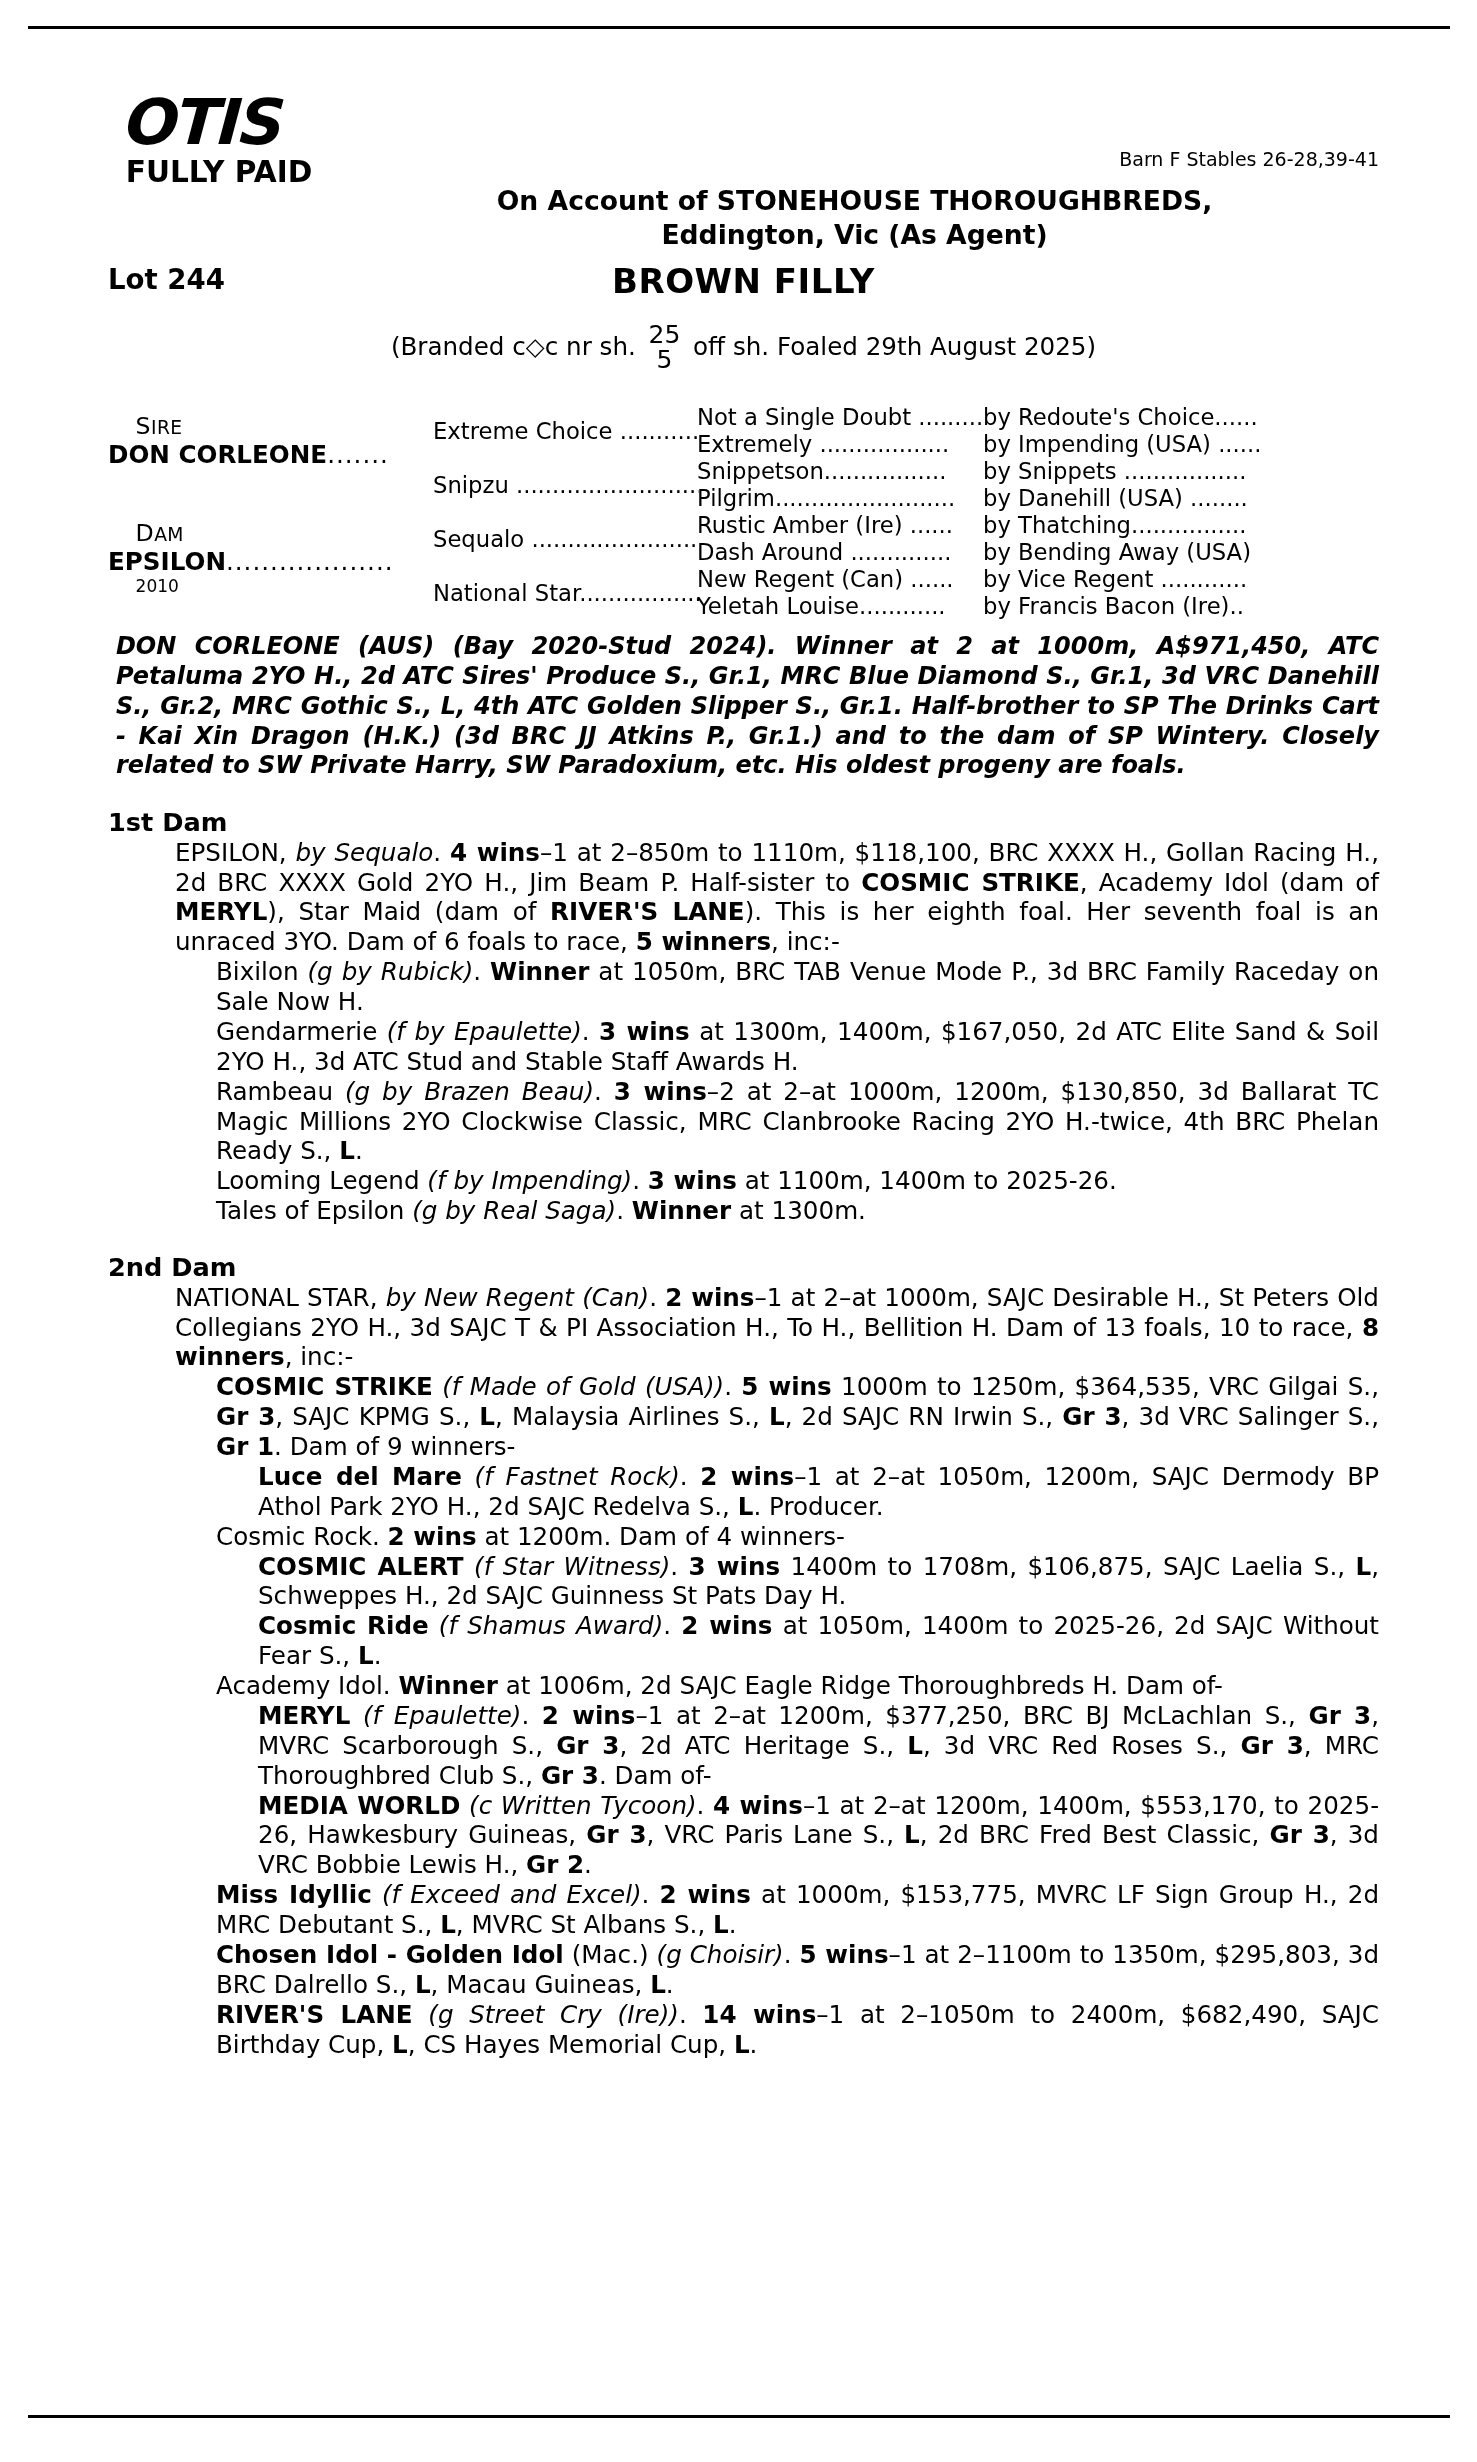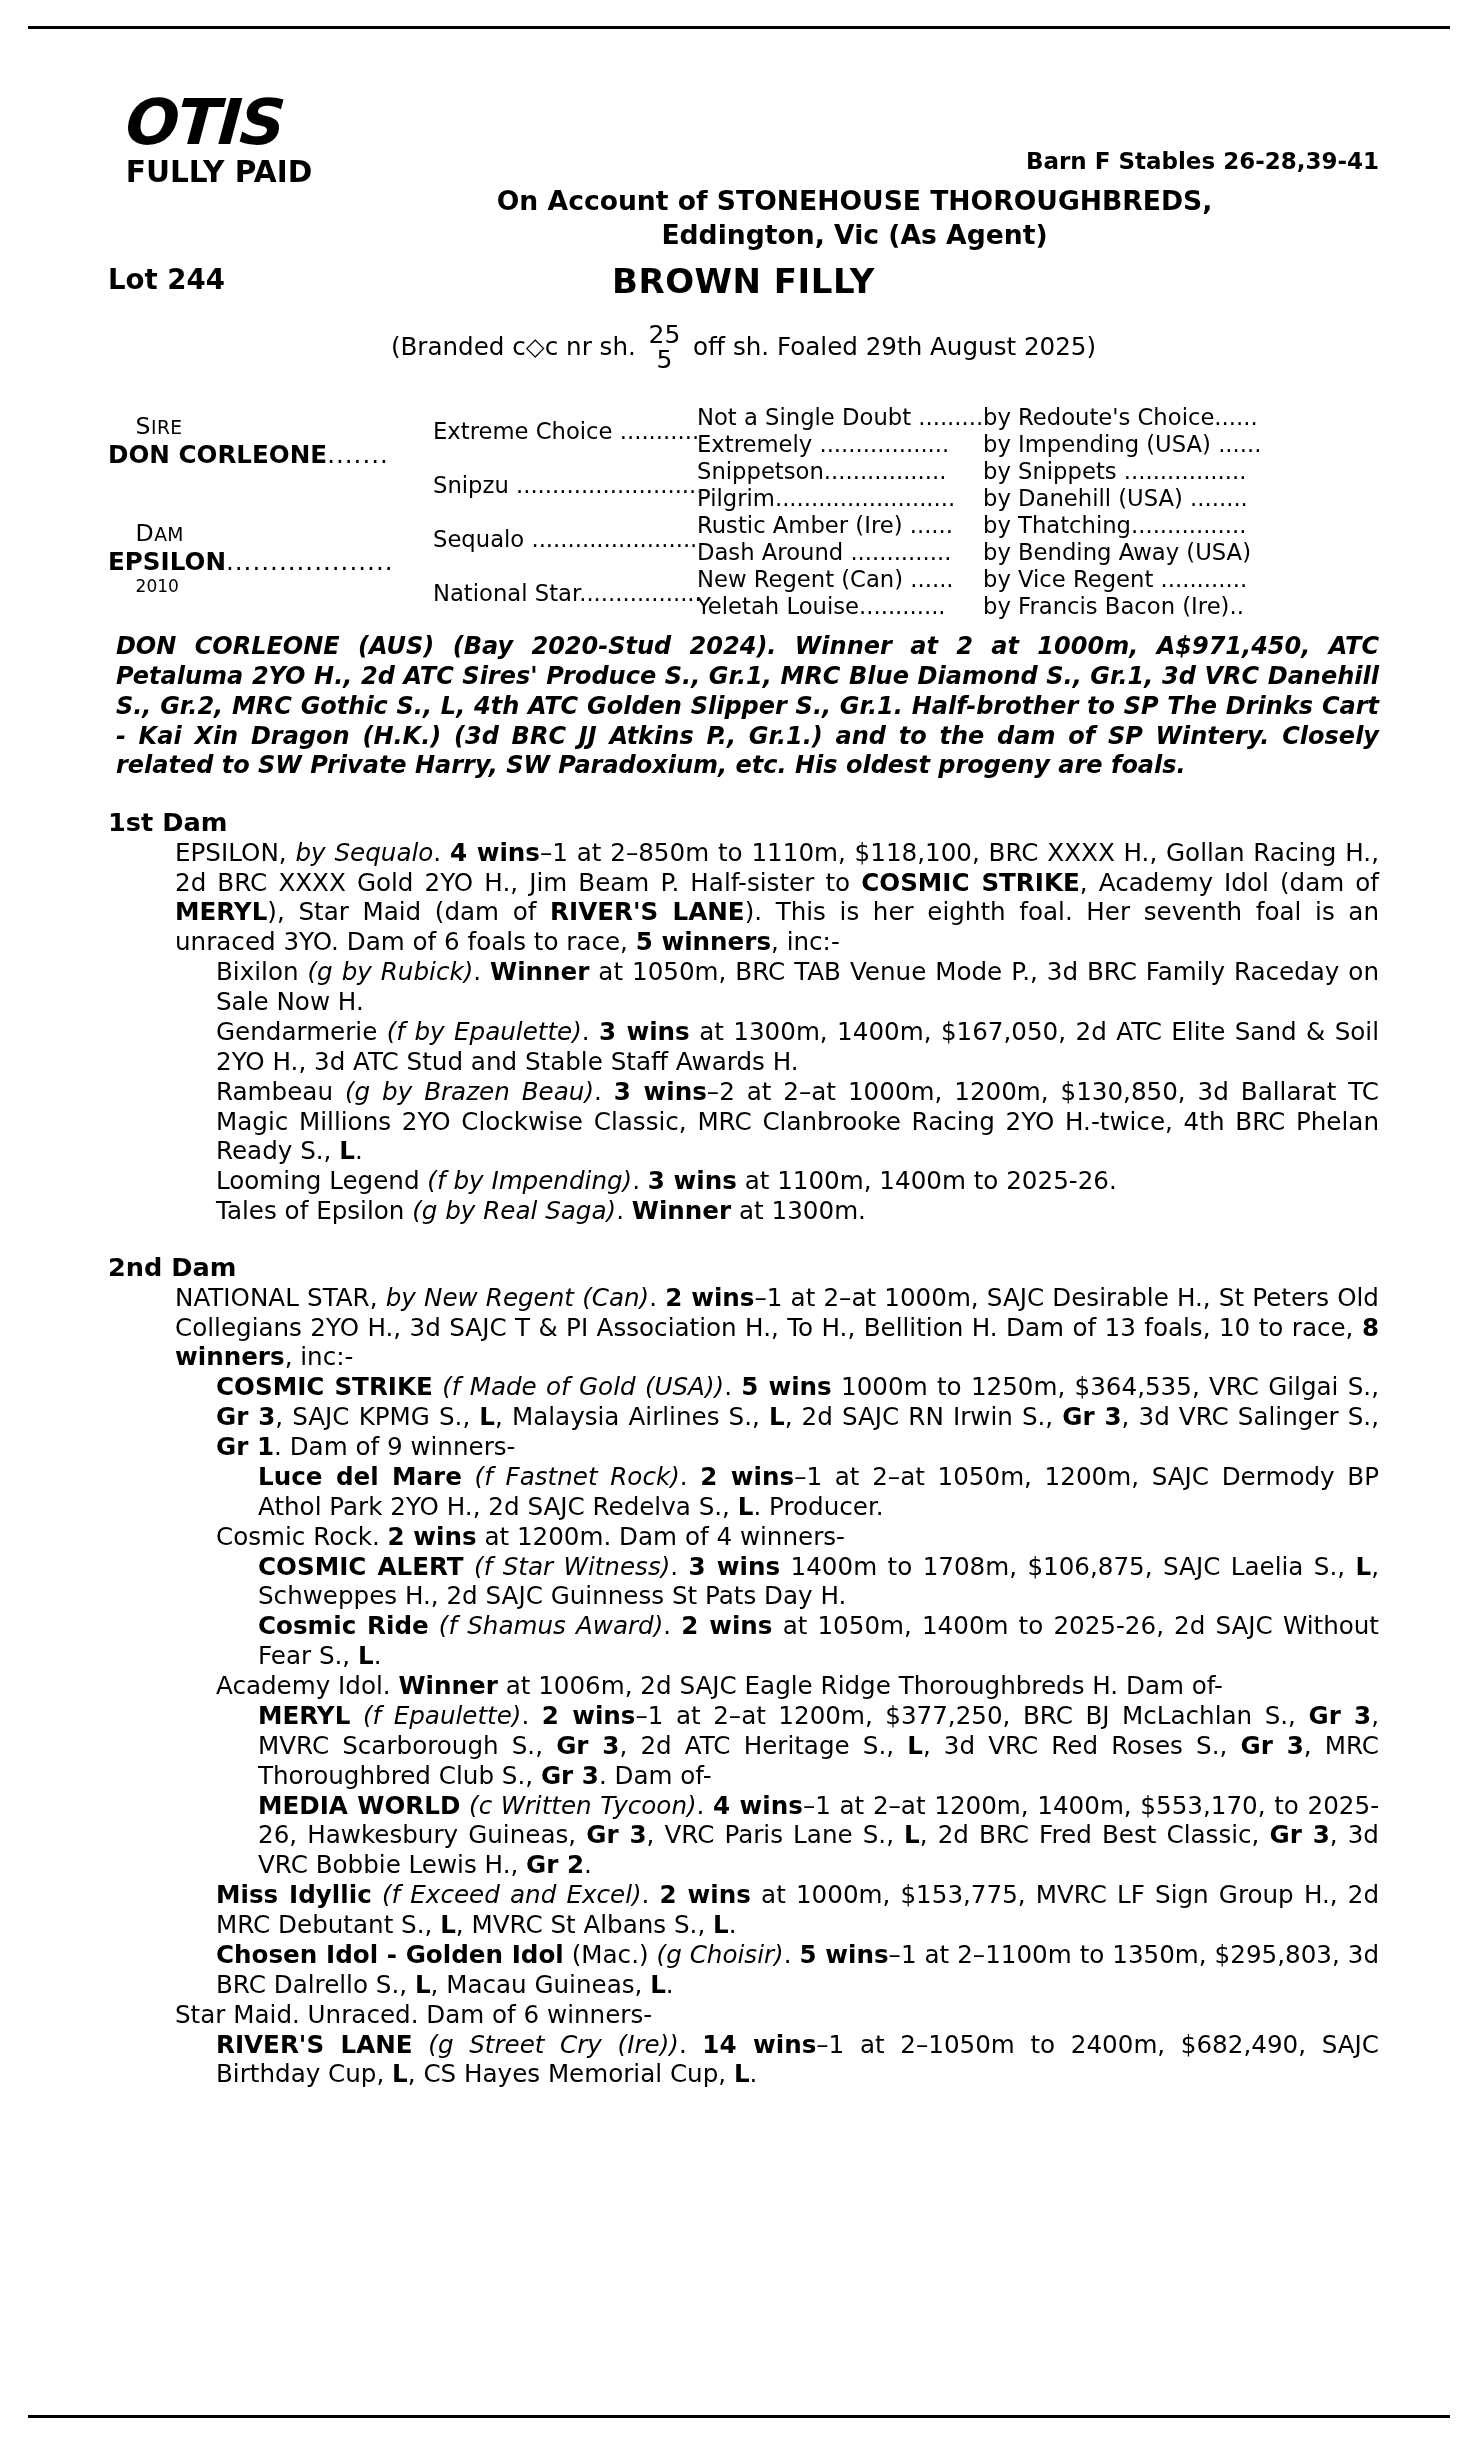--- a/index.html
+++ b/index.html
@@ -64,22 +64,22 @@
     font-size: 29.6px;
     font-weight: bold;
     letter-spacing: 0px;
     margin-top: 2px;
     font-family: "DejaVu Sans", sans-serif;
   }
   .barn {
     position: absolute;
     right: 0;
     top: 61px;
-    font-size: 23px;
-    font-weight: bold;
+    font-size: 19px;
+    font-weight: normal;
     text-align: right;
     white-space: nowrap;
   }
   .account {
     position: absolute;
     left: 222px;
     right: 0;
     top: 97px;
     text-align: center;
     font-size: 26.6px;
@@ -323,19 +323,18 @@
         <div class="entry lvl1"><b>COSMIC STRIKE</b><span> </span><i>(f Made of Gold (USA))</i><span>. </span><b>5 wins</b><span> 1000m to 1250m, $364,535, VRC Gilgai S., </span><b>Gr 3</b><span>, SAJC KPMG S., </span><b>L</b><span>, Malaysia Airlines S., </span><b>L</b><span>, 2d SAJC RN Irwin S., </span><b>Gr 3</b><span>, 3d VRC Salinger S., </span><b>Gr 1</b><span>. Dam of 9 winners-</span></div>
         <div class="entry lvl2"><b>Luce del Mare</b><span> </span><i>(f Fastnet Rock)</i><span>. </span><b>2 wins</b><span>–1 at 2–at 1050m, 1200m, SAJC Dermody BP Athol Park 2YO H., 2d SAJC Redelva S., </span><b>L</b><span>. Producer.</span></div>
         <div class="entry lvl1"><span>Cosmic Rock. </span><b>2 wins</b><span> at 1200m. Dam of 4 winners-</span></div>
         <div class="entry lvl2"><b>COSMIC ALERT</b><span> </span><i>(f Star Witness)</i><span>. </span><b>3 wins</b><span> 1400m to 1708m, $106,875, SAJC Laelia S., </span><b>L</b><span>, Schweppes H., 2d SAJC Guinness St Pats Day H.</span></div>
         <div class="entry lvl2"><b>Cosmic Ride</b><span> </span><i>(f Shamus Award)</i><span>. </span><b>2 wins</b><span> at 1050m, 1400m to 2025-26, 2d SAJC Without Fear S., </span><b>L</b><span>.</span></div>
         <div class="entry lvl1"><span>Academy Idol. </span><b>Winner</b><span> at 1006m, 2d SAJC Eagle Ridge Thoroughbreds H. Dam of-</span></div>
         <div class="entry lvl2"><b>MERYL</b><span> </span><i>(f Epaulette)</i><span>. </span><b>2 wins</b><span>–1 at 2–at 1200m, $377,250, BRC BJ McLachlan S., </span><b>Gr 3</b><span>, MVRC Scarborough S., </span><b>Gr 3</b><span>, 2d ATC Heritage S., </span><b>L</b><span>, 3d VRC Red Roses S., </span><b>Gr 3</b><span>, MRC Thoroughbred Club S., </span><b>Gr 3</b><span>. Dam of-</span></div>
         <div class="entry lvl2"><b>MEDIA WORLD</b><span> </span><i>(c Written Tycoon)</i><span>. </span><b>4 wins</b><span>–1 at 2–at 1200m, 1400m, $553,170, to 2025-26, Hawkesbury Guineas, </span><b>Gr 3</b><span>, VRC Paris Lane S., </span><b>L</b><span>, 2d BRC Fred Best Classic, </span><b>Gr 3</b><span>, 3d VRC Bobbie Lewis H., </span><b>Gr 2</b><span>.</span></div>
         <div class="entry lvl1"><b>Miss Idyllic</b><span> </span><i>(f Exceed and Excel)</i><span>. </span><b>2 wins</b><span> at 1000m, $153,775, MVRC LF Sign Group H., 2d MRC Debutant S., </span><b>L</b><span>, MVRC St Albans S., </span><b>L</b><span>.</span></div>
         <div class="entry lvl1"><b>Chosen Idol - Golden Idol</b><span> (Mac.) </span><i>(g Choisir)</i><span>. </span><b>5 wins</b><span>–1 at 2–1100m to 1350m, $295,803, 3d BRC Dalrello S., </span><b>L</b><span>, Macau Guineas, </span><b>L</b><span>.</span></div>
-        <div class="entry lvl0"><span>Star Maid. Unraced. Dam of 6 winners-</span></div>
         <div class="entry lvl1"><b>RIVER'S LANE</b><span> </span><i>(g Street Cry (Ire))</i><span>. </span><b>14 wins</b><span>–1 at 2–1050m to 2400m, $682,490, SAJC Birthday Cup, </span><b>L</b><span>, CS Hayes Memorial Cup, </span><b>L</b><span>.</span></div>
       </div>
 
   </div>
 </div>
 
 
 </body></html>

